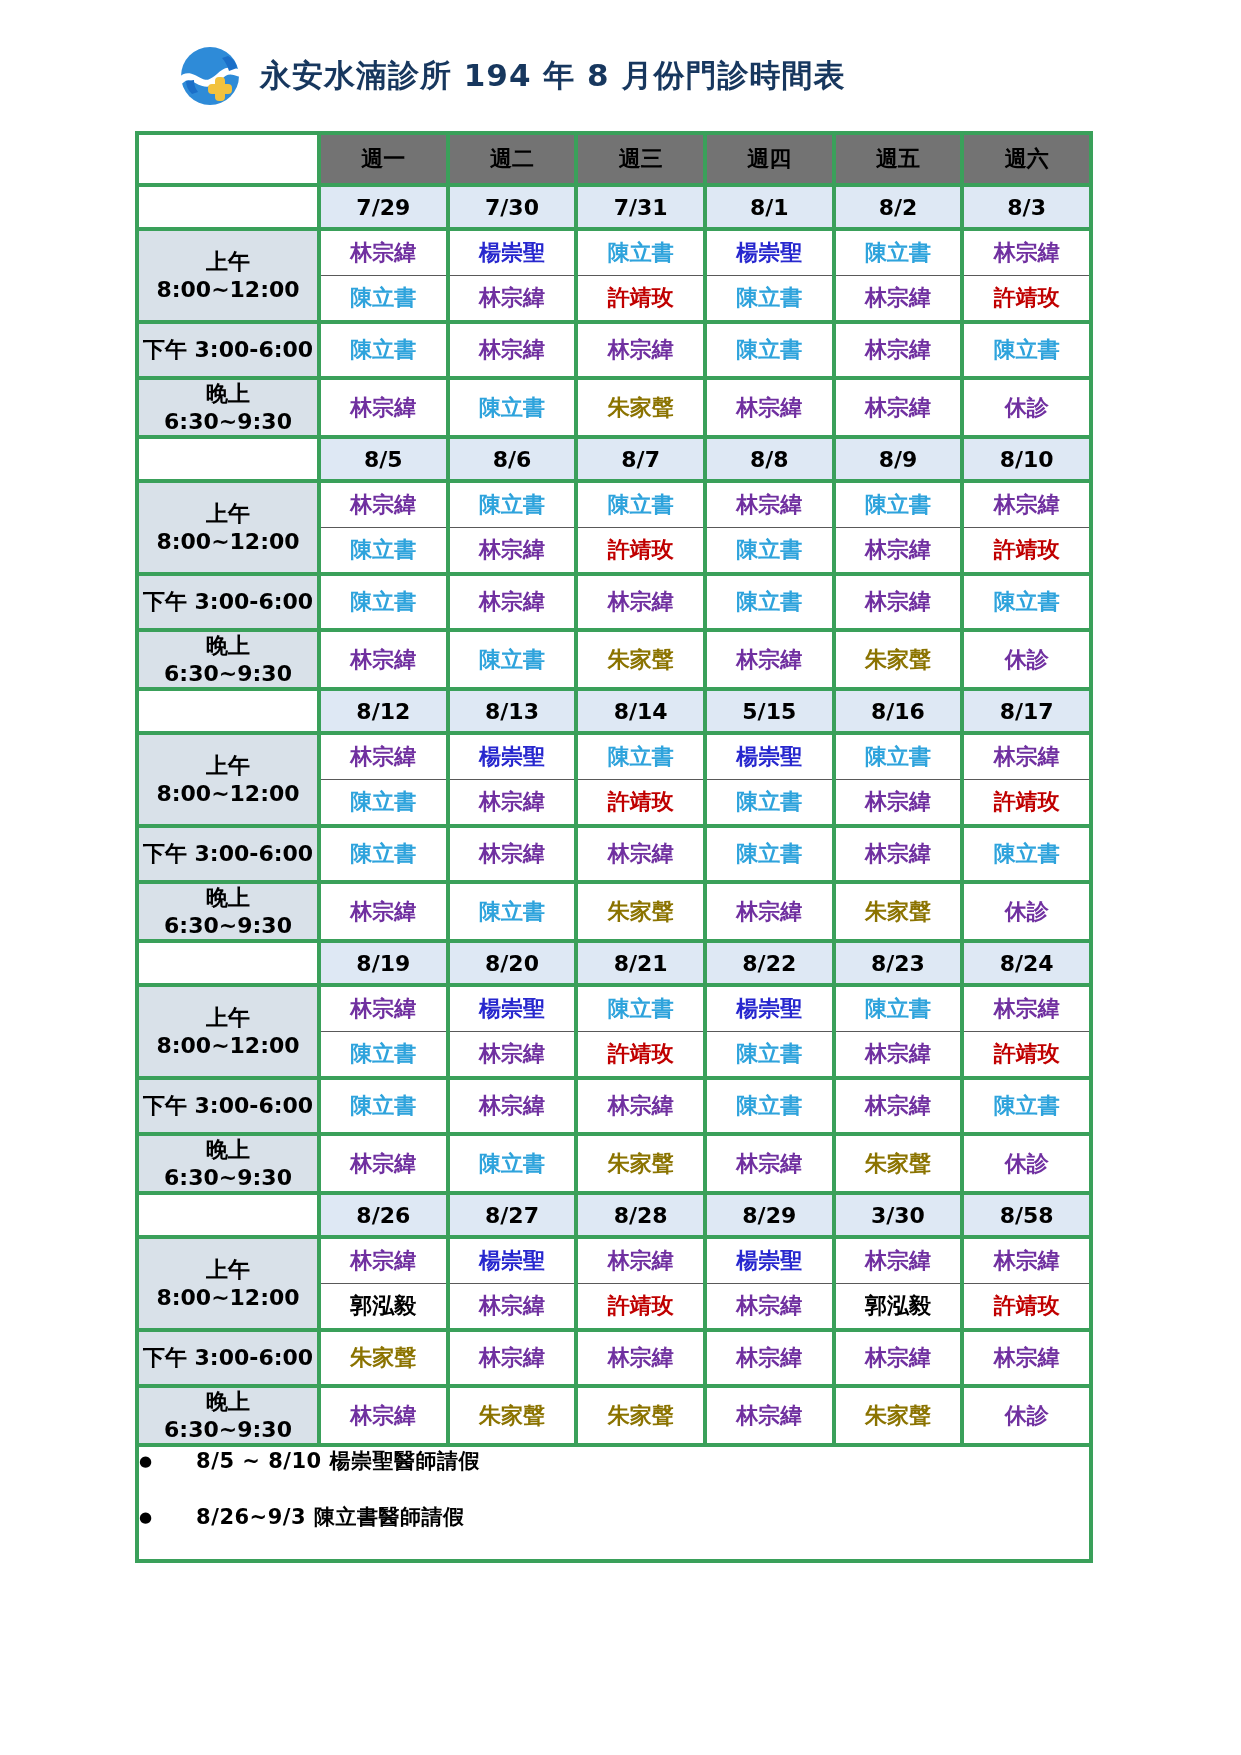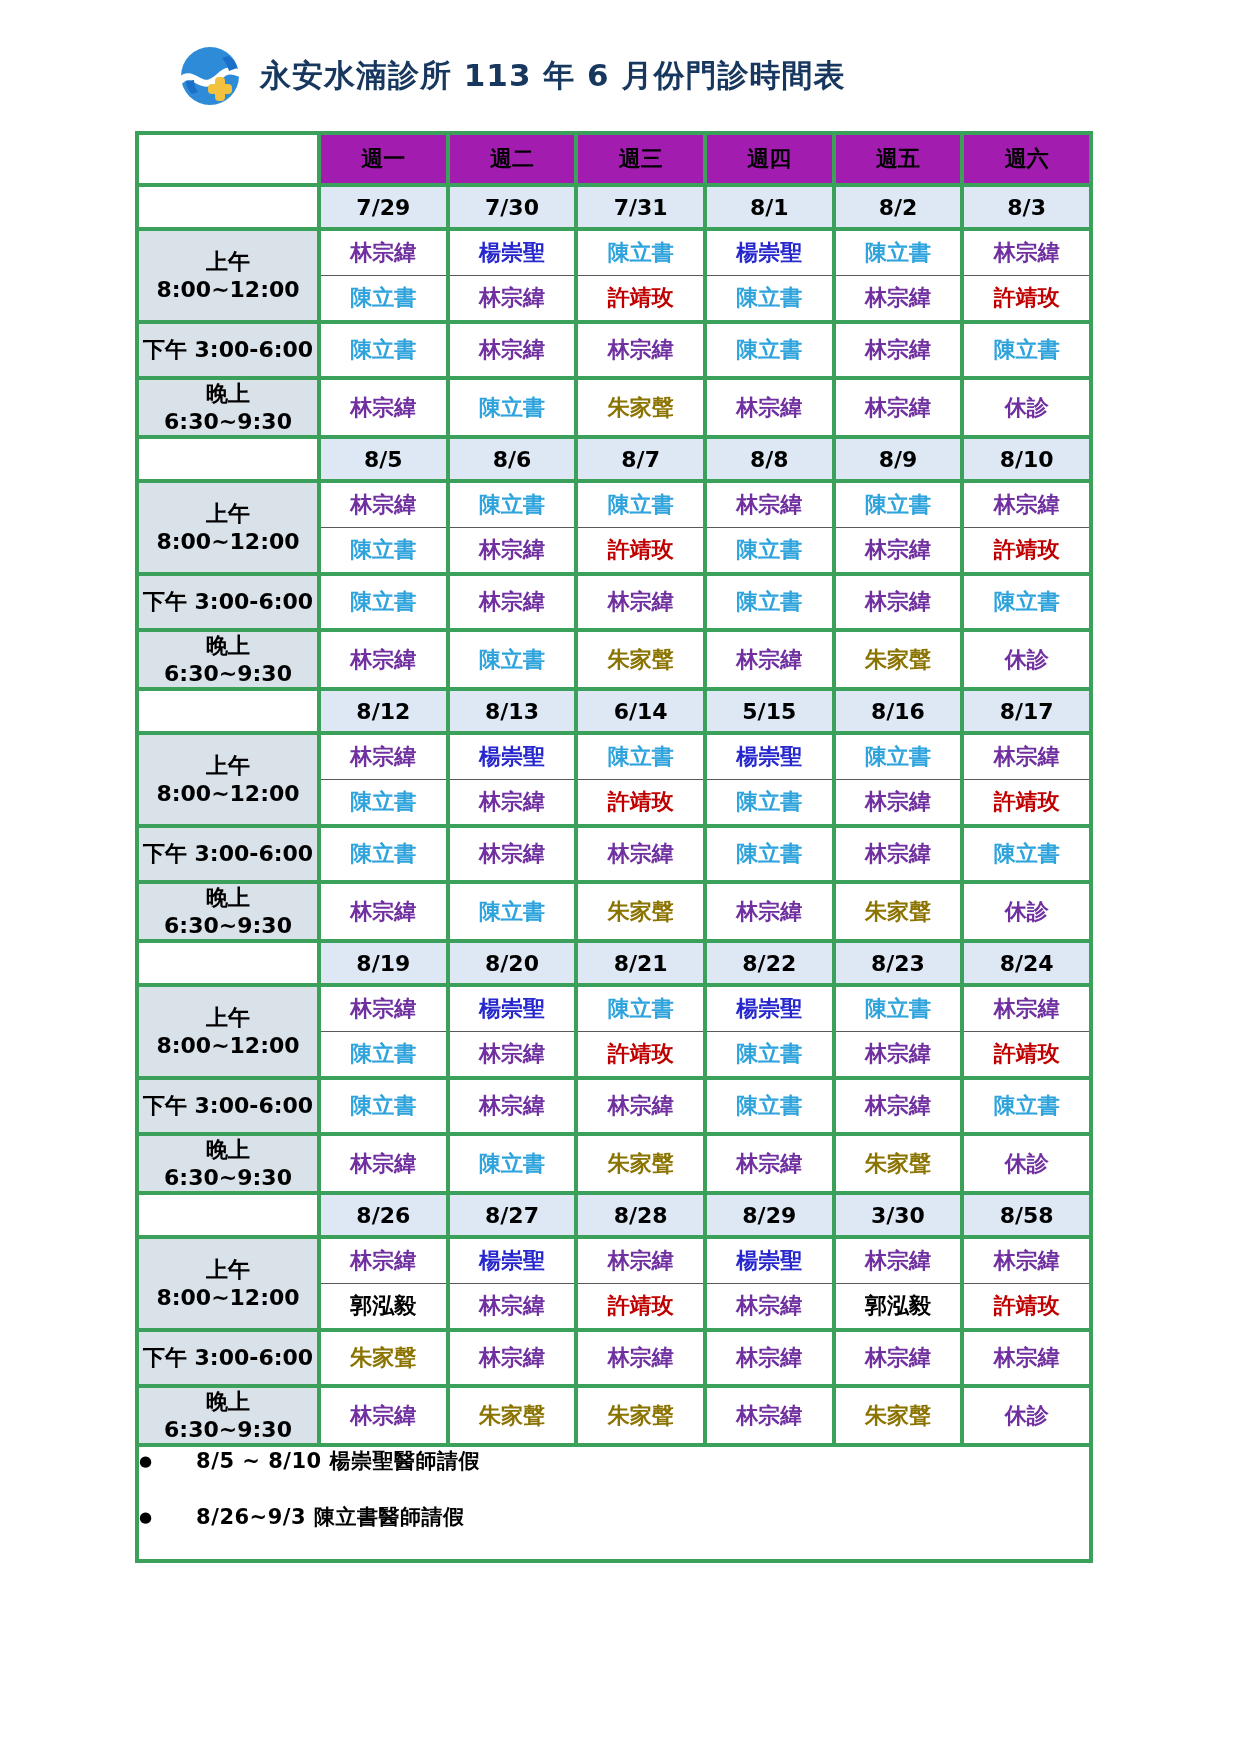--- a/index.html
+++ b/index.html
@@ -34,21 +34,21 @@
   table.schedule td{
     border:4px solid #3AA05A;
     text-align:center;
     vertical-align:middle;
     padding:0;
     font-weight:bold;
     color:#000;
     overflow:hidden;
   }
   td.corner{background:#ffffff;height:48px;}
-  td.dayhead{background:#a21caf;height:48px;font-size:22px;font-family:Liberation Serif, serif;}
+  td.dayhead{background:#737373;height:48px;font-size:22px;font-family:Liberation Serif, serif;}
   td.date-blank{background:#ffffff;}
   td.date{background:#DEE8F4;height:40px;font-size:22px;font-weight:600;}
   td.time-label{background:#D9E1E9;font-size:22px;line-height:1.25;}
   td.doc{background:#ffffff;font-size:22px;height:44px;}
   td.doc.session-aft,td.doc.session-eve{height:52px;}
   td.doc.m1{border-bottom:1px solid #595959;}
   td.doc.m2{border-top:1px solid #595959;}
   td.notes-cell{
     background:#ffffff;
     text-align:left;
@@ -74,21 +74,21 @@
       <path d="M2 34 C12 24 20 42 31 39 C43 36 42 22 62 28 L62 18 L2 18 Z" fill="#ffffff" opacity="0"></path>
       <path d="M3 36 C13 26 21 42 31 39 C44 35 44 22 61 29" stroke="#ffffff" stroke-width="7" fill="none" stroke-linecap="round"></path>
       <path d="M50 12 c6 3 8 7 9 12 l-8 3 c-2-6-4-10-7-13 z" fill="#1B6FC8"></path>
       <path d="M14 50 c-4-4-6-8-6-13 l8-1 c0 6 2 9 4 12 z" fill="#1B6FC8"></path>
       <g fill="#F2C23E">
         <rect x="37" y="33" width="10" height="24" rx="4"></rect>
         <rect x="30" y="40" width="24" height="10" rx="4"></rect>
       </g>
     </svg>
   </span>
-  <h1 class="page-title">永安水湳診所 113 年 6 月份門診時間表</h1>
+  <h1 class="page-title">永安水湳診所 194 年 8 月份門診時間表</h1>
 </div>
 
 <div class="table-wrap">
   <table class="schedule" id="schedule-table">
     <colgroup>
       <col style="width:182px">
       <col>
         <col>
         <col>
         <col>
@@ -196,21 +196,21 @@
           <td class="doc session-eve" style="color: rgb(46, 163, 220);">陳立書</td>
           <td class="doc session-eve" style="color: rgb(139, 115, 0);">朱家聲</td>
           <td class="doc session-eve" style="color: rgb(112, 48, 160);">林宗緯</td>
           <td class="doc session-eve" style="color: rgb(139, 115, 0);">朱家聲</td>
           <td class="doc session-eve" style="color: rgb(112, 48, 160);">休診</td>
         </tr>
         <tr>
           <td class="date-blank"></td>
           <td class="date">8/12</td>
           <td class="date">8/13</td>
-          <td class="date">6/14</td>
+          <td class="date">8/14</td>
           <td class="date">5/15</td>
           <td class="date">8/16</td>
           <td class="date">8/17</td>
         </tr>
         <tr>
           <td class="time-label" rowspan="2">
             <div>上午</div>
             <div>8:00~12:00</div>
           </td>
           <td class="doc m1" style="color: rgb(112, 48, 160);">林宗緯</td>

